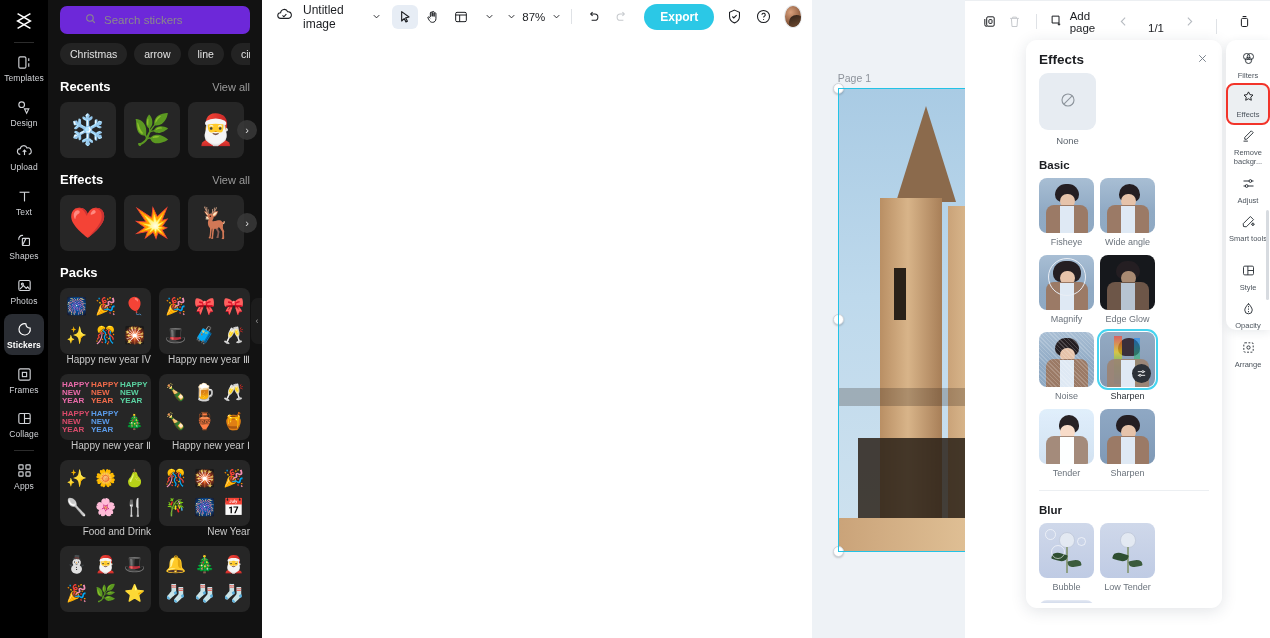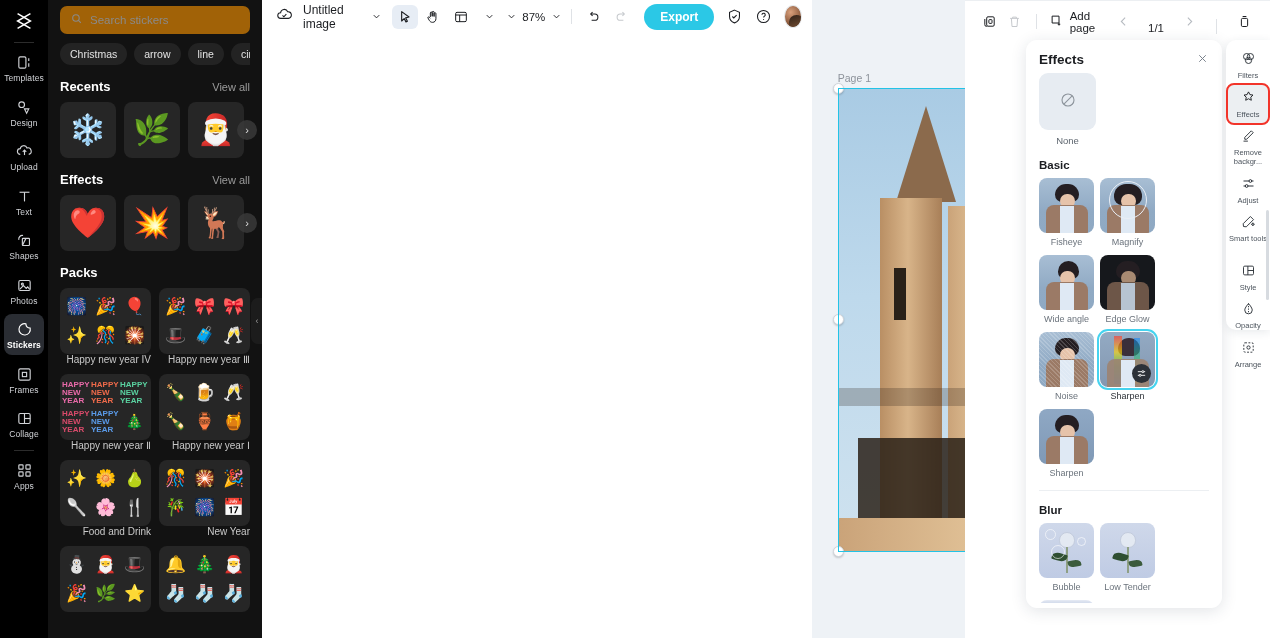--- a/index.html
+++ b/index.html
@@ -29,22 +29,22 @@
   .rail-item.active .ri-lbl { color: #fff; font-weight: bold; }
   .rail-item svg { display: block; }
 
   
   .panel {
     width: 214px; flex: 0 0 214px; height: 638px; background: #121212;
     position: relative; overflow: hidden;
   }
   .panel-inner { padding: 0 12px; height: 638px; overflow: hidden; }
   .search-box {
-    margin-top: 6px; height: 28px; background: #a16207; border-radius: 7px;
-    display: flex; align-items: center; gap: 7px; padding: 0 10px;
+    margin-top: 6px; height: 28px; background: #6d28d9; border-radius: 7px;
+    display: flex; align-items: center; gap: 7px; padding: 0 24px;
   }
   .search-box input {
     background: transparent; border: none; outline: none; color: #cfcfcf;
     font-size: 11.5px; font-family: "Liberation Sans", sans-serif; width: 100%;
   }
   .search-box input::placeholder { color: #8a8a8a; }
   .chips { display: flex; gap: 7px; margin-top: 9px; overflow: hidden; }
   .chip {
     background: #232323; color: #e3e3e3; font-size: 10.5px;
     padding: 5px 10px; border-radius: 11px; white-space: nowrap; cursor: pointer;
@@ -746,39 +746,39 @@
                   <div class="face"></div>
                   <div class="body"></div>
                   <div class="shirt"></div>
                 </div>
             </div>
             <div class="eff-lbl">Fisheye</div>
           </div>
           <div class="eff-item">
             <div class="eff-thumb">
               <div class="pt">
+                  <div class="hair" style="left:19px;width:21px;"></div>
+                  <div class="face"></div>
+                  <div class="body"></div>
+                  <div class="shirt"></div>
+                </div>
+            </div>
+            <div class="eff-lbl">Wide angle</div>
+          </div>
+          <div class="eff-item">
+            <div class="eff-thumb">
+              <div class="pt">
                   <div class="hair" style="left:14px;width:28px;height:21px;"></div>
                   <div class="face"></div>
                   <div class="body"></div>
                   <div class="shirt"></div>
                 <div style="position:absolute;left:9px;top:3px;width:38px;height:38px;border:1.5px solid #e9eef5;border-radius:50%;"></div>
                 </div>
             </div>
             <div class="eff-lbl">Magnify</div>
-          </div>
-          <div class="eff-item">
-            <div class="eff-thumb">
-              <div class="pt">
-                  <div class="hair" style="left:19px;width:21px;"></div>
-                  <div class="face"></div>
-                  <div class="body"></div>
-                  <div class="shirt"></div>
-                </div>
-            </div>
-            <div class="eff-lbl">Wide angle</div>
           </div>
           <div class="eff-item">
             <div class="eff-thumb">
               <div class="pt" style="background:#16181c;">
                   <div class="hair"></div>
                   <div class="face" style="background:#a98a72;"></div>
                   <div class="body" style="background:#6d5648;"></div>
                   <div class="shirt" style="background:#b7c4d2;"></div>
                 </div>
             </div>
@@ -811,20 +811,31 @@
                     <circle cx="15" cy="8" r="2.2" fill="#2c3138"></circle>
                   <path d="M4 16h16"></path>
                     <circle cx="9" cy="16" r="2.2" fill="#2c3138"></circle>
                 </svg>
               </div>
             </div>
             <div class="eff-lbl">Sharpen</div>
           </div>
           <div class="eff-item">
             <div class="eff-thumb">
+              <div class="pt" style="background:linear-gradient(180deg,#c3d6e6,#b6cade);filter:saturate(.7) brightness(1.12);">
+                <div class="hair" style="left:20px;width:20px;"></div>
+                  <div class="face"></div>
+                  <div class="body"></div>
+                  <div class="shirt"></div>
+                </div>
+            </div>
+            <div class="eff-lbl">Tender</div>
+          </div>
+          <div class="eff-item">
+            <div class="eff-thumb">
               <div class="pt" style="background:linear-gradient(180deg,#8fa8c4,#7f99b6);">
                 <div class="hair"></div>
                   <div class="face"></div>
                   <div class="body"></div>
                   <div class="shirt"></div>
                 </div>
             </div>
             <div class="eff-lbl">Sharpen</div>
           </div>
         </div>

